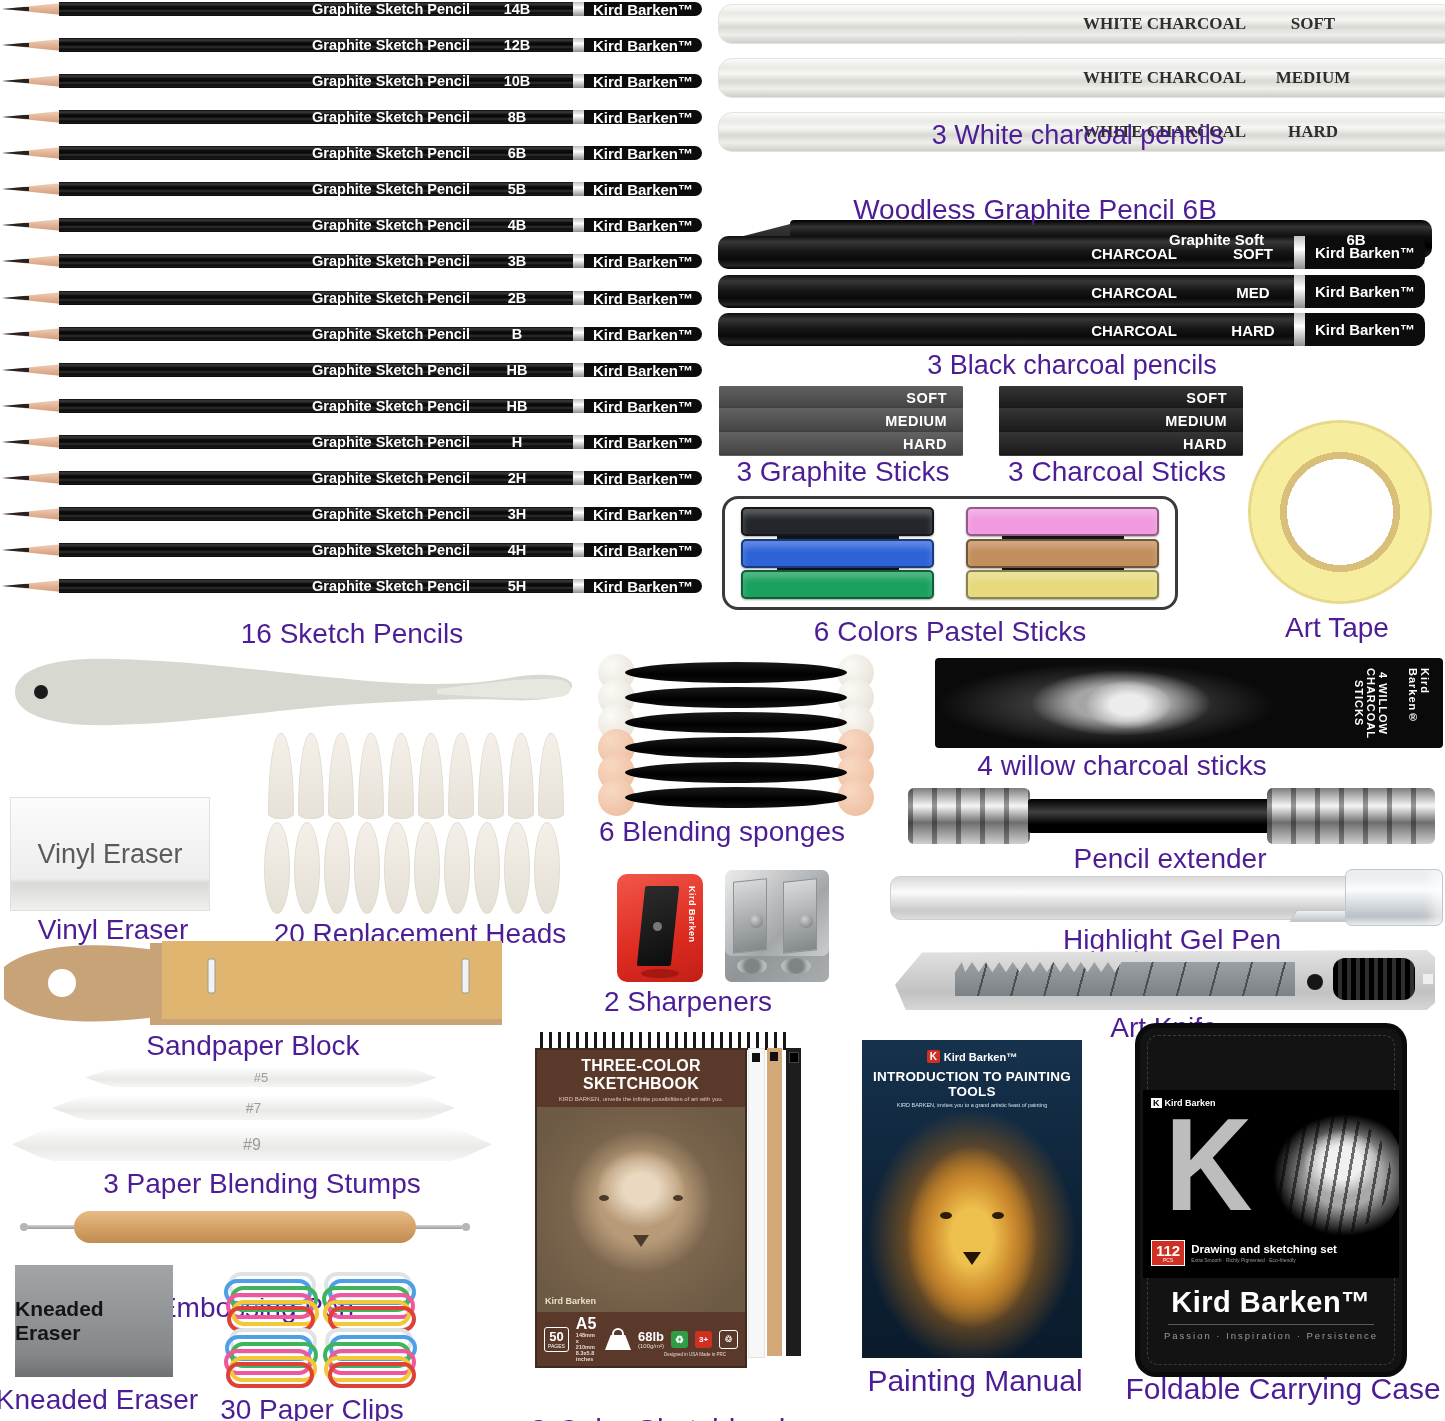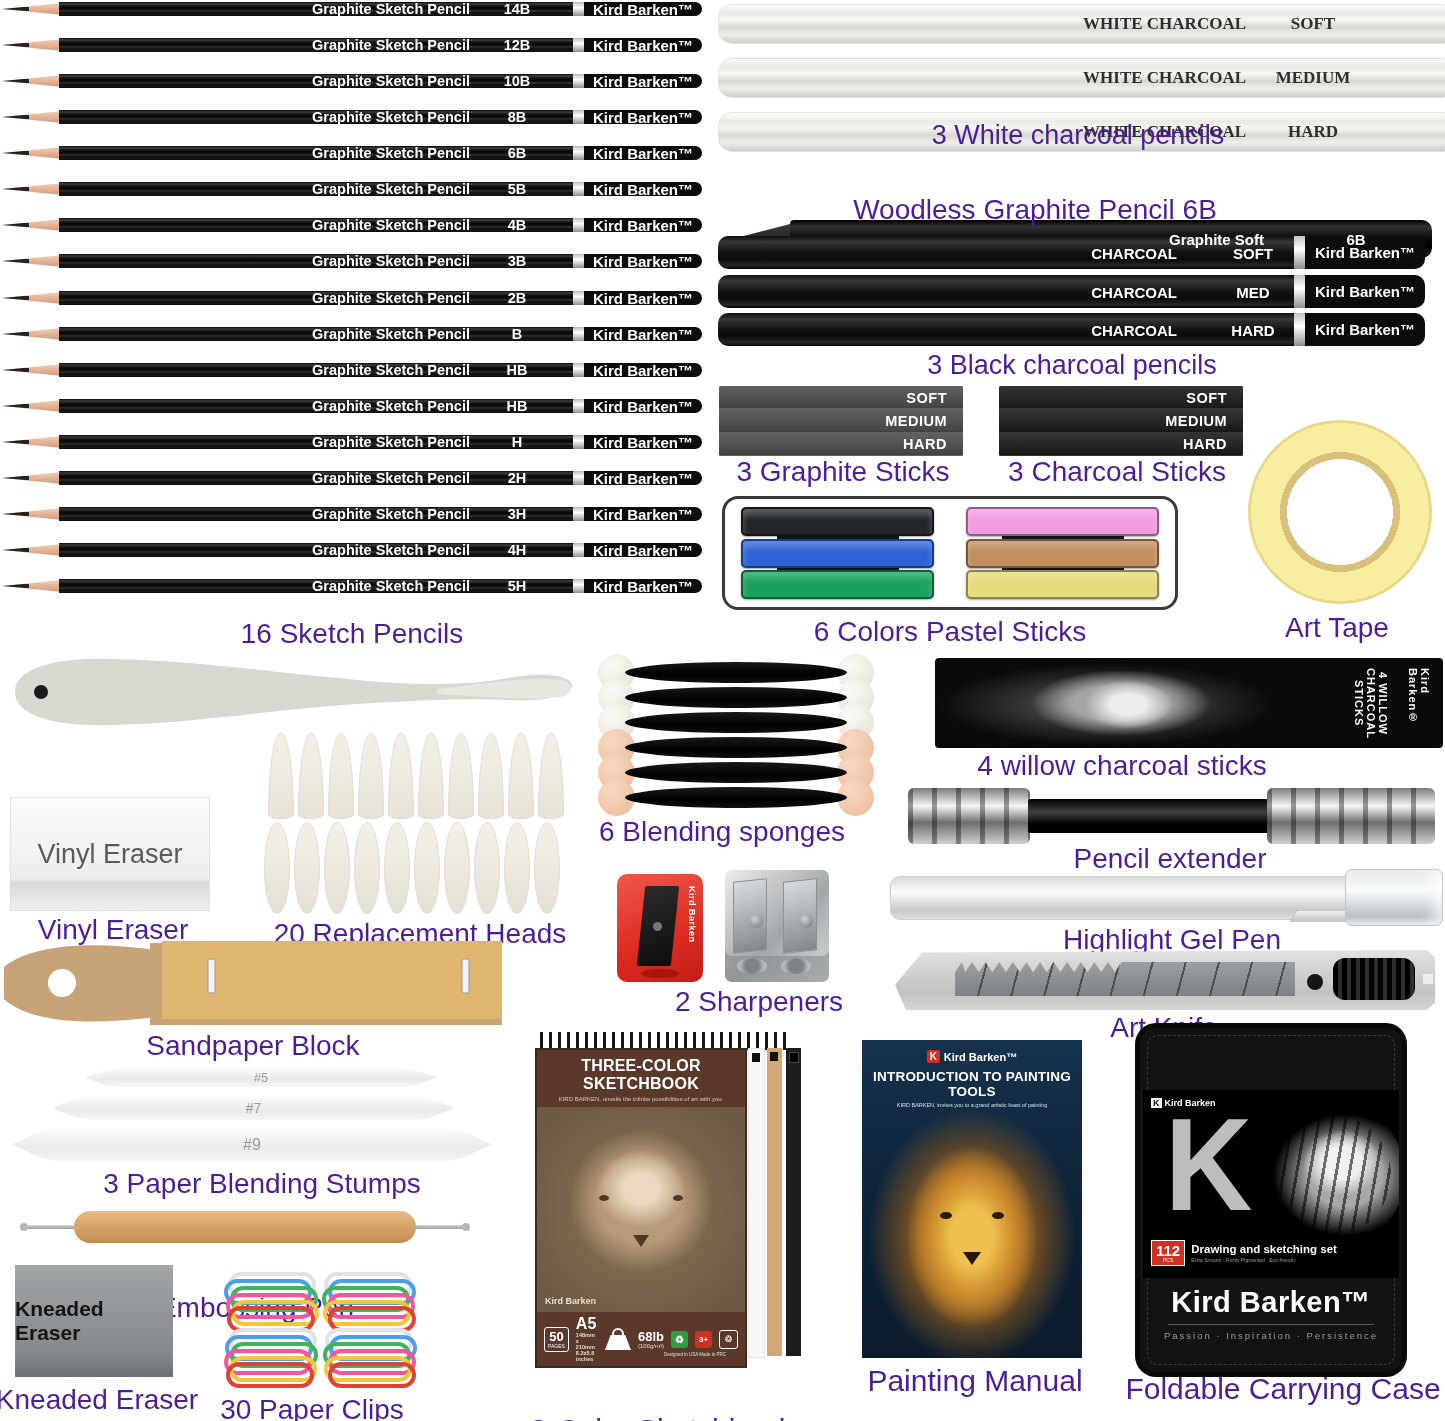--- a/index.html
+++ b/index.html
@@ -643,21 +643,21 @@
     <div class="hole"></div>
   </div>
   <div class="sh-metal">
     <div class="blade b1"></div>
     <div class="blade b2"></div>
     <div class="screw s1"></div>
     <div class="screw s2"></div>
     <div class="hole h1"></div>
     <div class="hole h2"></div>
   </div>
-  <div class="label" style="left:759px;top:986px;">2 Sharpeners</div>
+  <div class="label" style="left:688px;top:986px;">2 Sharpeners</div>
 
   <div class="knife">
     <div class="blade"></div>
     <div class="dot"></div>
     <div class="slider"></div>
     <div class="notch"></div>
   </div>
   <div class="label" style="left:1164px;top:1012px;">Art Knife</div>
 
   <svg class="abs" style="left:0;top:933px;" width="508" height="100" viewBox="0 0 508 100">

